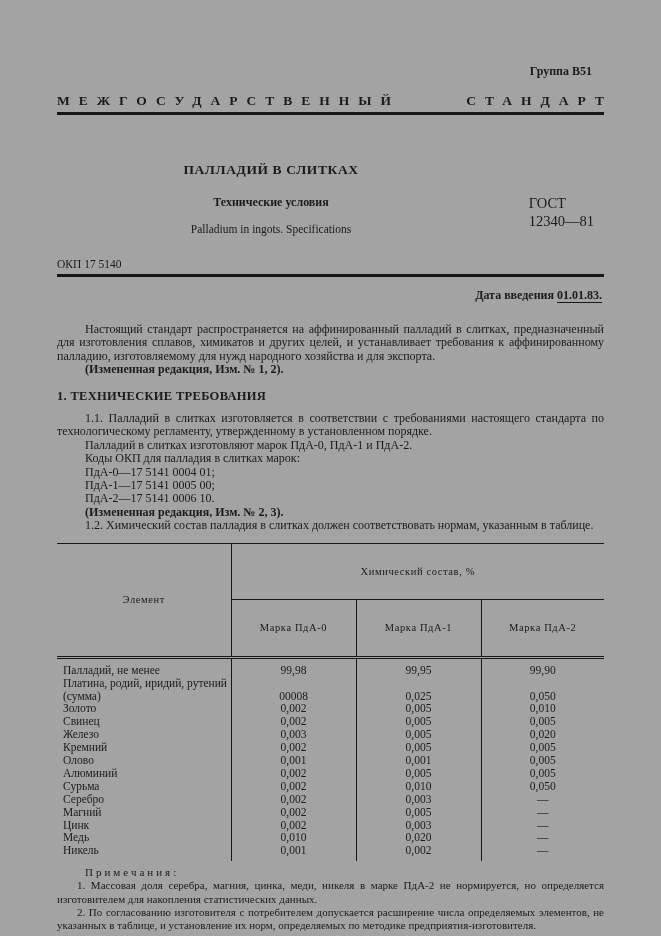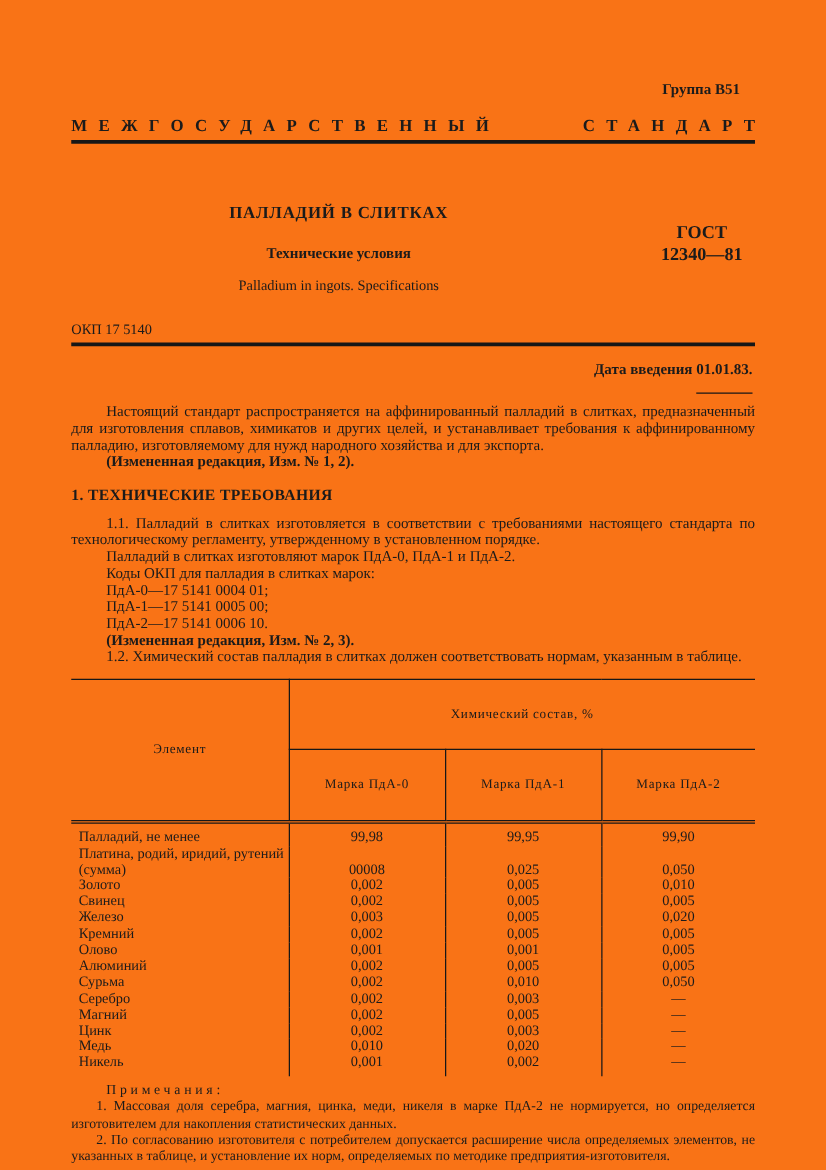--- a/index.html
+++ b/index.html
@@ -1,45 +1,45 @@
 <!DOCTYPE html>
 <html><head>
 <meta charset="utf-8">
 <style>
   html,body { margin:0; padding:0; background:#ffffff; }
   .page {
     position:relative;
     width:661px; height:936px;
-    background:#f97316;
+    background:#a3a3a3;
     color:#1b1b1b;
     font-family:"Liberation Serif","DejaVu Serif",serif;
     box-sizing:border-box;
     padding:64px 57px 0 57px;
     overflow:hidden;
   }
   .group-label { text-align:right; font-weight:bold; font-size:12px; padding-right:12px; }
   .standard-kind {
     display:flex; justify-content:space-between;
     font-weight:bold; font-size:13.5px; margin-top:14px; white-space:nowrap;
   }
   .standard-kind span { letter-spacing:9px; margin-right:-9px; }
   .rule { height:3px; background:#171717; margin-top:3px; }
   .title-block { position:relative; margin-top:25px; height:92px; }
   .title-left { width:428px; text-align:center;margin-top:47px; }
   .title-main { font-weight:bold; font-size:13.5px; letter-spacing:0.6px; }
   .title-sub { font-weight:bold; font-size:12px; margin-top:17px; }
   .title-en { font-size:11.5px; margin-top:13px; }
   .gost-block {
-    position:absolute; right:10px; top:15px;
-    text-align:center; font-weight:bold; font-size:14.5px; line-height:18px;
+    position:absolute; right:10px; top:32px;
+    text-align:left; font-weight:normal; font-size:14.5px; line-height:18px;
   }
   .okp { font-size:11.5px; margin-top:4px; }
   .rule-2 { margin-top:4px; }
   .effective { text-align:right; font-weight:bold; font-size:12px; margin-top:11px; padding-right:2px; }
-  .effective .date { border-bottom:1.5px solid #171717; padding-bottom:12px; }
+  .effective .date { border-bottom:1.5px solid #171717; padding-bottom:0; }
   .body-text { font-size:12px; line-height:13.4px; text-align:justify; margin-top:20px; }
   .body-text p { margin:0; text-indent:28px; }
   .amendment { font-weight:bold; }
   .section-heading { font-weight:bold; font-size:12.5px; letter-spacing:0.3px; margin:13px 0 9px 0; }
   .codes p { text-indent:28px; margin:0; }
 
   .comp-table { width:100%; border-collapse:collapse; table-layout:fixed; margin-top:10px; }
   .comp-table col.c-el { width:174px; }
   .comp-table col.c-v  { width:125px; }
   .comp-table th {

